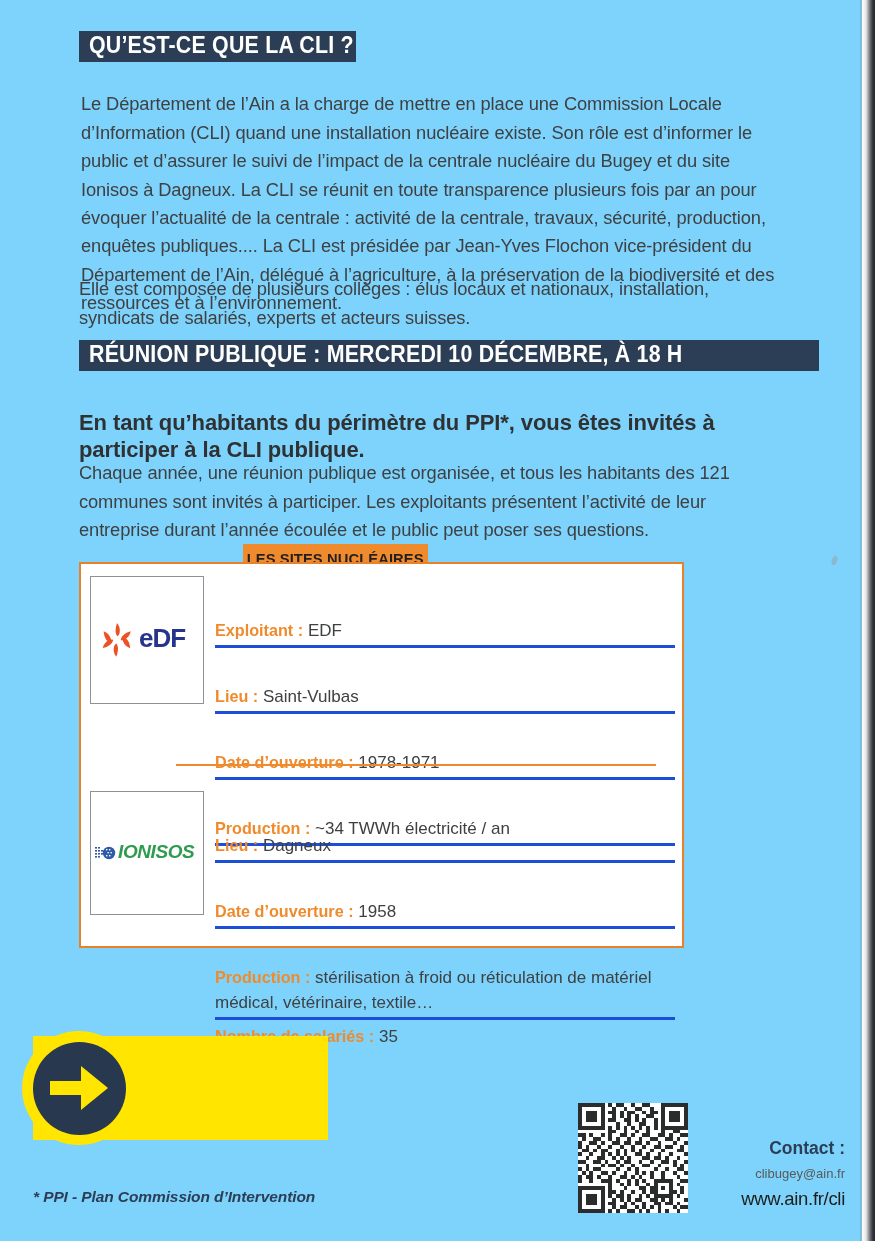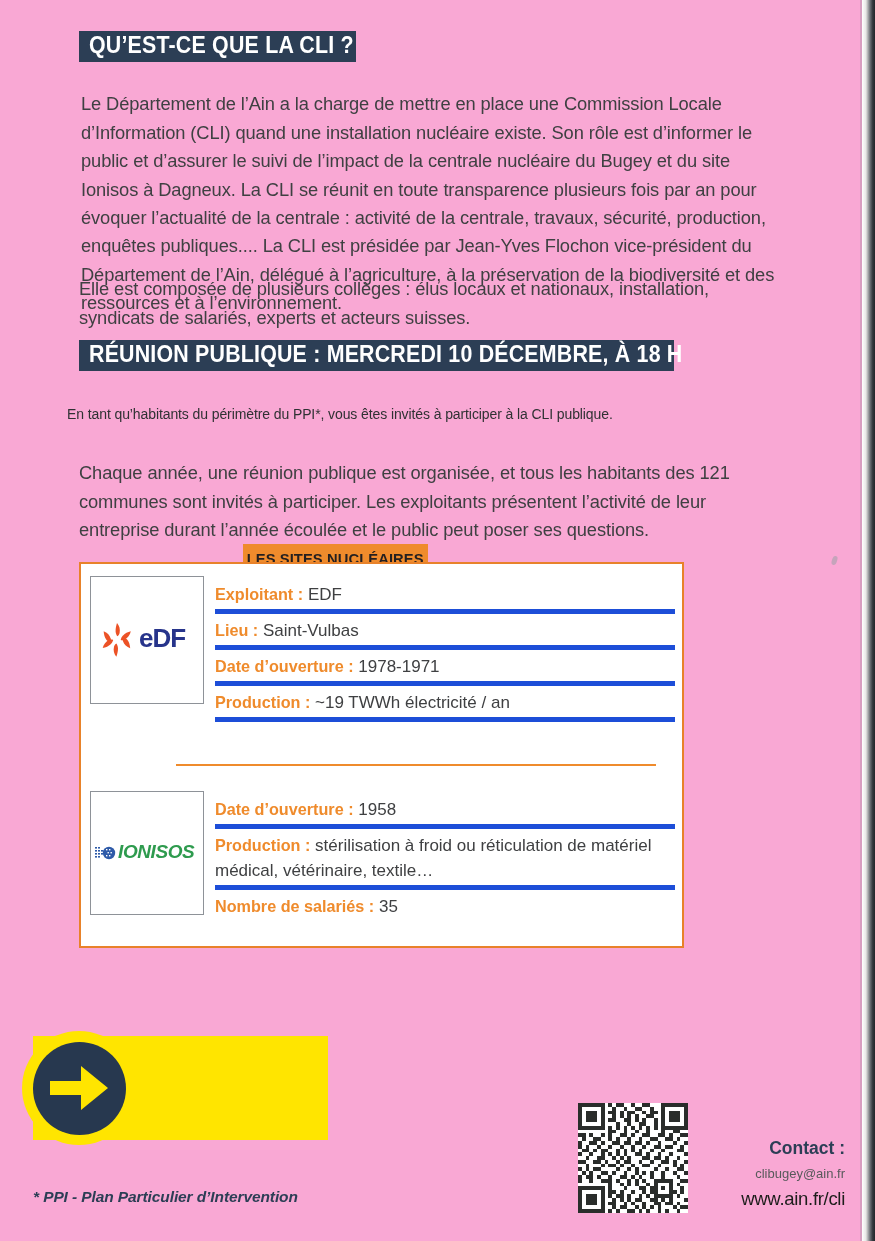--- a/index.html
+++ b/index.html
@@ -5,21 +5,21 @@
   html,body{margin:0;padding:0;}
   body{
     width:875px;height:1241px;
     background:#ffffff;
     font-family:"Liberation Sans", sans-serif;
     position:relative;
     overflow:hidden;
     color:#3a3a3a;
     -webkit-font-smoothing:antialiased;
   }
-  .page{position:absolute;inset:0;background:#f9a8d4;}
+  .page{position:absolute;inset:0;background:#7dd3fc;}
 
   
   .scan-edge-right{position:absolute;top:0;right:0;width:13px;height:1241px;
     background:linear-gradient(to right,#ffffff 0%,#e8e8e6 30%,#6d7076 62%,#34383d 82%,#23262a 100%);}
   .scan-edge-tick{position:absolute;top:0;right:13px;width:2px;height:1241px;background:rgba(120,125,130,.25);}
   .scan-smudge{position:absolute;left:832px;top:556px;width:5px;height:9px;
     background:#9aa0a6;opacity:.55;border-radius:40%;transform:rotate(18deg);}
 
   
   .banner{
@@ -29,33 +29,33 @@
     font-weight:bold;
     font-style:normal;
     letter-spacing:.2px;
     display:flex;align-items:center;
     padding:0 10px 2px 10px;
     box-sizing:border-box;
     text-transform:uppercase;
   }
   .banner span{display:block;transform:scaleX(.93);transform-origin:left center;white-space:nowrap;}
   #banner-1{left:79px;top:31px;width:277px;height:31px;font-size:23px;}
-  #banner-2{left:79px;top:340px;width:595px;height:31px;font-size:23px;}
+  #banner-2{left:79px;top:340px;width:740px;height:31px;font-size:23px;}
 
   
   .para{
     position:absolute;
     font-size:18.3px;
     line-height:28.4px;
     color:#3f4042;
     letter-spacing:-.1px;
   }
   #para-1{left:81px;top:72px;width:706px;}
   #para-2{left:79px;top:257px;width:706px;}
-  #lede{left:67px;top:387px;width:700px;font-weight:normal;color:#2f3133;font-size:14px;line-height:27px;}
+  #lede{left:79px;top:387px;width:700px;font-weight:bold;color:#2f3133;font-size:22px;line-height:27px;}
   #para-3{left:79px;top:441px;width:706px;}
 
   
   #sites-box{
     position:absolute;left:79px;top:562px;width:605px;height:386px;
     border:2px solid #e8822a;box-sizing:border-box;background:#fff;
   }
   #sites-badge{
     position:absolute;left:243px;top:544px;width:185px;height:30px;
     background:#ef8b2c;color:#231f20;font-weight:bold;font-size:15.5px;
@@ -86,21 +86,21 @@
 
   
   .ion-logo{position:relative;width:104px;height:28px;}
   .ion-mark{position:absolute;left:0px;top:4px;width:22px;height:20px;}
   .ion-word{position:absolute;left:23px;top:2px;font-size:19px;font-weight:bold;
     font-style:italic;color:#2e9b4e;letter-spacing:-.4px;}
 
   
   .rows{position:absolute;left:134px;top:18px;width:460px;}
   .row{position:relative;padding:0 0 2px 0;font-size:17px;line-height:25px;color:#3f4042;}
-  .row.ruled{border-bottom:5px solid #1d4ed8;margin-bottom:4px;}
+  .row.ruled{border-bottom:3px solid #1d4ed8;margin-bottom:4px;margin-top:36px;}
   .row .lbl{color:#ef8b2c;font-weight:bold;font-size:16.2px;}
   .row .val{color:#3f4042;}
   .row.multi{line-height:25px;}
 
   
   #cta{position:absolute;left:33px;top:1036px;width:295px;height:104px;background:#ffe500;}
   #cta-circle{position:absolute;left:22px;top:1031px;width:114px;height:114px;border-radius:50%;
     background:#ffe500;display:flex;align-items:center;justify-content:center;}
   #cta-disc{width:93px;height:93px;border-radius:50%;background:#27384f;
     display:flex;align-items:center;justify-content:center;}
@@ -168,21 +168,21 @@
         <div class="row ruled">
           <span class="lbl">Lieu :</span>
           <span class="val">Saint-Vulbas</span>
         </div>
         <div class="row ruled">
           <span class="lbl">Date d’ouverture :</span>
           <span class="val">1978-1971</span>
         </div>
         <div class="row ruled">
           <span class="lbl">Production :</span>
-          <span class="val">~19 TWWh électricité / an</span>
+          <span class="val">~34 TWWh électricité / an</span>
         </div>
       </div>
     </div>
 
     <div class="site-divider"></div>
 
     <div class="site-block" id="site-ionisos">
       <div class="logo-frame">
         <div class="ion-logo">
           <svg class="ion-mark" viewBox="0 0 22 20">
@@ -207,20 +207,24 @@
               <rect x="11" y="12" width="1.4" height="1.4"></rect>
                 <rect x="14" y="12" width="1.4" height="1.4"></rect>
             </g>
           </svg>
           <div class="ion-word">IONISOS</div>
         </div>
       </div>
 
       <div class="rows">
         <div class="row ruled">
+          <span class="lbl">Lieu :</span>
+          <span class="val">Dagneux</span>
+        </div>
+        <div class="row ruled">
           <span class="lbl">Date d’ouverture :</span>
           <span class="val">1958</span>
         </div>
         <div class="row ruled multi">
           <span class="lbl">Production :</span>
           <span class="val">stérilisation à froid ou réticulation de matériel médical, vétérinaire, textile…</span>
         </div>
         <div class="row">
           <span class="lbl">Nombre de salariés :</span>
           <span class="val">35</span>
@@ -233,21 +237,21 @@
     
   </div>
   <div id="cta-circle">
     <div id="cta-disc">
       <svg width="62" height="52" viewBox="0 0 62 52">
         <path d="M2 19 H33 V4 L60 26 L33 48 V33 H2 Z" fill="#ffe500"></path>
       </svg>
     </div>
   </div>
 
-  <div id="footnote">* PPI - Plan Particulier d’Intervention</div>
+  <div id="footnote">* PPI - Plan Commission d’Intervention</div>
 
   <svg id="qr" viewBox="0 0 29 29" shape-rendering="crispEdges">
     <rect width="29" height="29" fill="#ffffff"></rect>
     <g fill="#2a2d2b">
 
       <path d="M0 0h7v7h-7z"></path>
         <path d="M1 1h5v5h-5z" fill="#fff"></path>
         <path d="M2 2h3v3h-3z" fill="#2a2d2b"></path>
 
       <path d="M22 0h7v7h-7z"></path>

